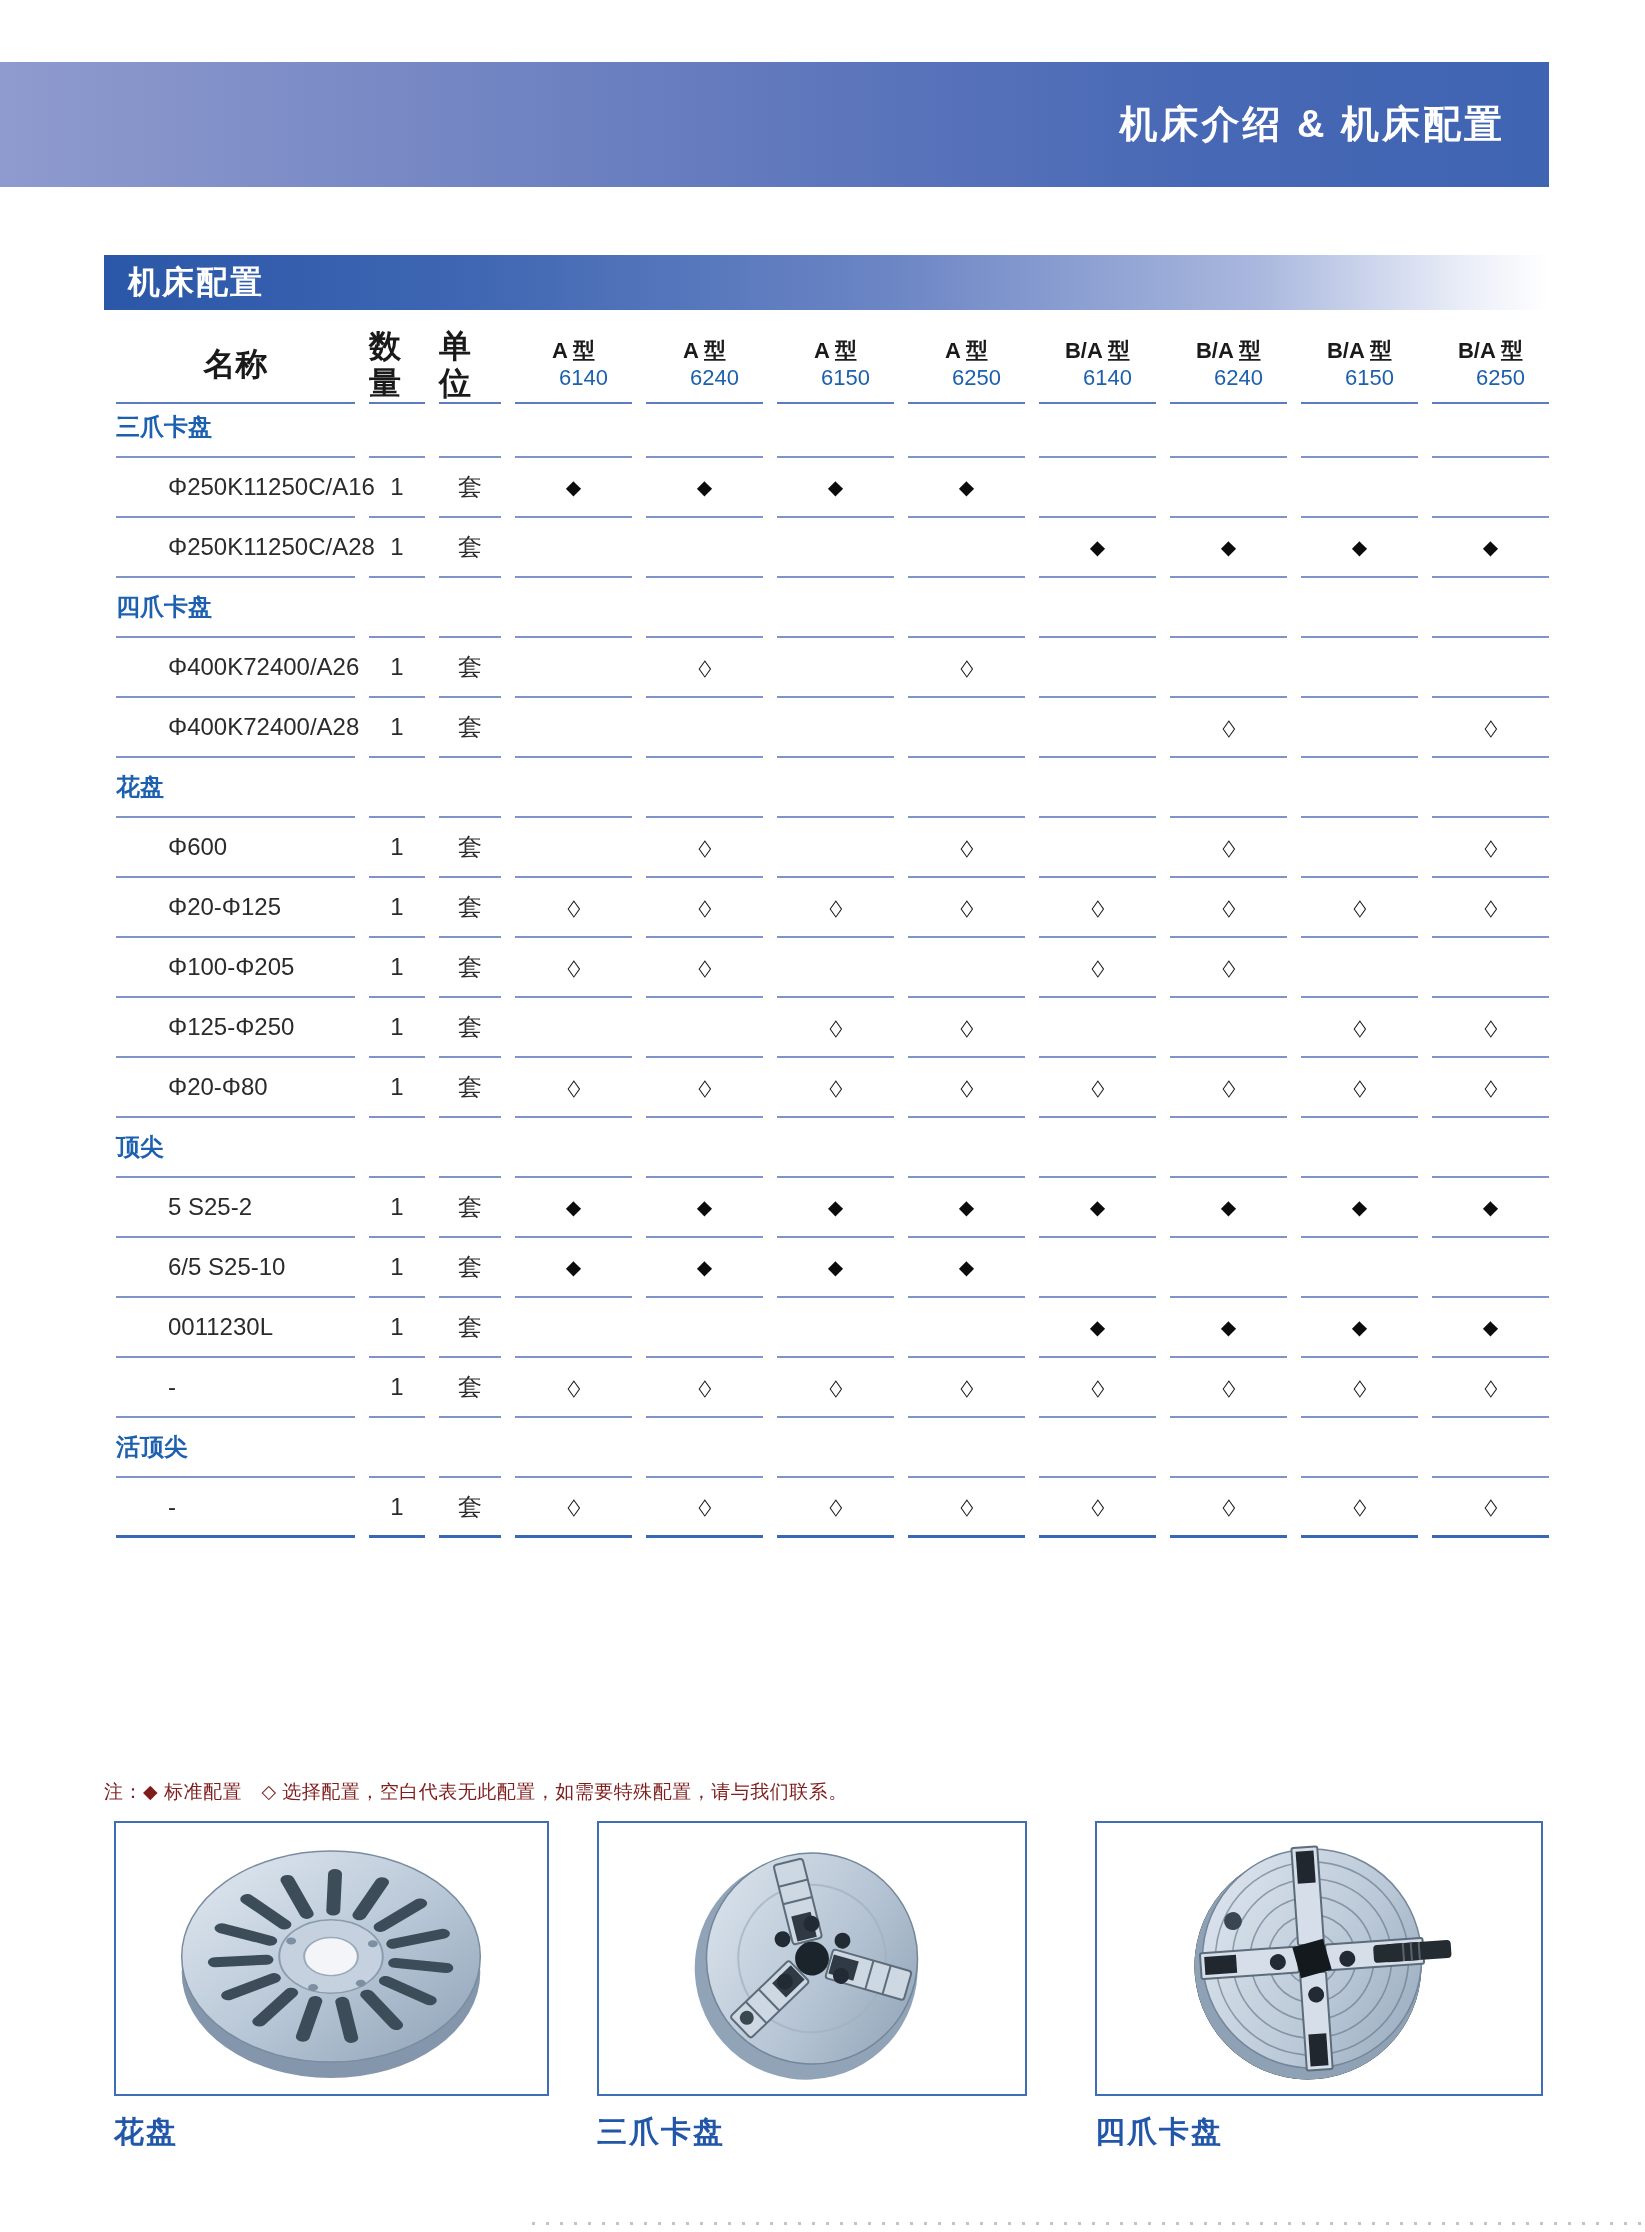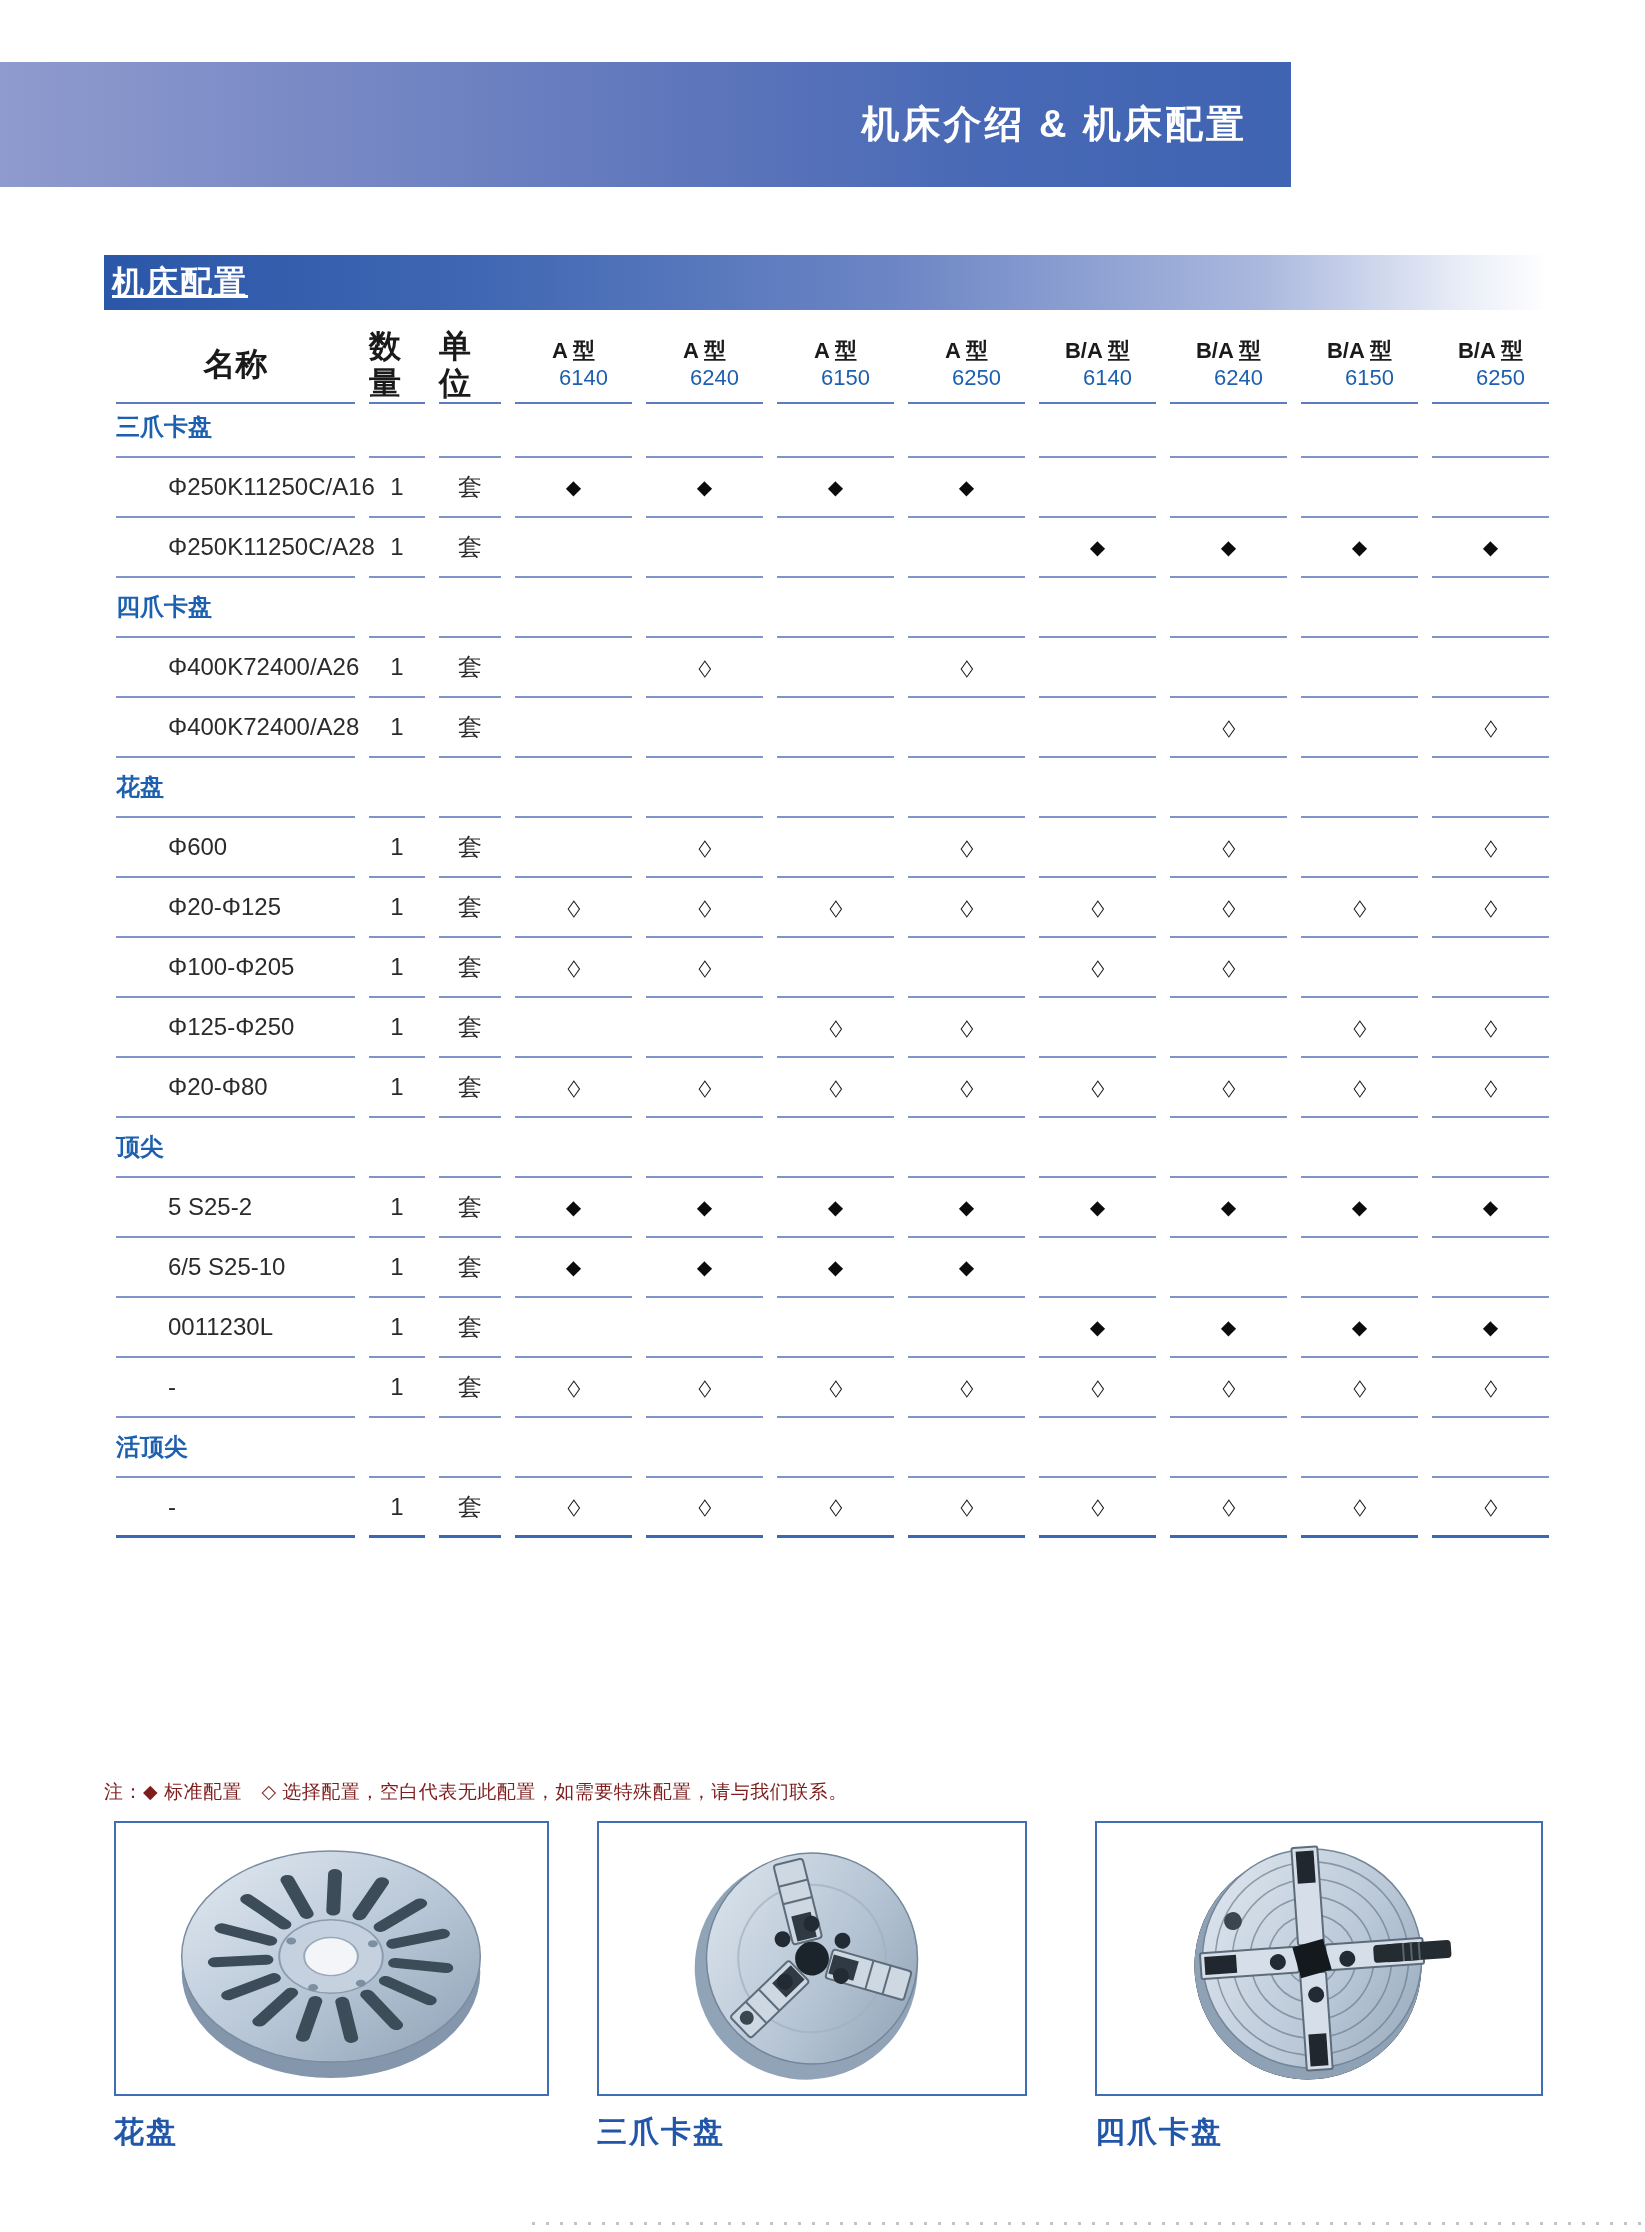--- a/index.html
+++ b/index.html
@@ -1,29 +1,29 @@
 <!DOCTYPE html>
 <html><head>
 <meta charset="utf-8">
 <style>
   html,body{margin:0;padding:0;background:#ffffff;}
   body{font-family:"Liberation Sans","DejaVu Sans",sans-serif;color:#2b2b2b;}
   .page{position:relative;width:1646px;height:2233px;background:#fff;overflow:hidden;}
 
   
-  .banner{position:absolute;left:0;top:62px;width:1291px;height:125px;
+  .banner{position:absolute;left:0;top:62px;width:1549px;height:125px;
     background:linear-gradient(to right,#8f9bce 0%,#7b8bc6 22%,#5f77bc 52%,#4768b5 78%,#3f64b2 100%);
     display:flex;align-items:center;justify-content:flex-end;}
   .banner-title{color:#ffffff;font-size:38px;font-weight:bold;letter-spacing:3px;padding-right:44px;}
 
   
   .section-bar{position:absolute;left:104px;top:255px;width:1445px;height:55px;
     background:linear-gradient(to right,#2b57a8 0%,#3e66b2 25%,#6d86c5 55%,#aab8de 80%,#e9edf7 94%,#ffffff 100%);
     display:flex;align-items:center;}
-  .section-title{color:#ffffff;font-size:32px;font-weight:bold;letter-spacing:2px;padding-left:8px;text-decoration:underline;}
+  .section-title{color:#ffffff;font-size:32px;font-weight:bold;letter-spacing:2px;padding-left:24px;}
 
   
   .cfg-table{position:absolute;left:104px;top:328px;width:1445px;}
   .trow{display:grid;grid-template-columns:239px 56px 62px repeat(8,1fr);column-gap:14px;
     padding-left:12px;height:60px;}
   .trow.thead{height:70px;}
   .tcell{display:flex;align-items:center;justify-content:center;border-bottom:2px solid #8094ca;
     font-size:24px;color:#2b2b2b;}
   .tcell.left{justify-content:flex-start;}
   .trow.thead .tcell{flex-direction:column;justify-content:center;border-bottom:2px solid #5c7cc0;}

